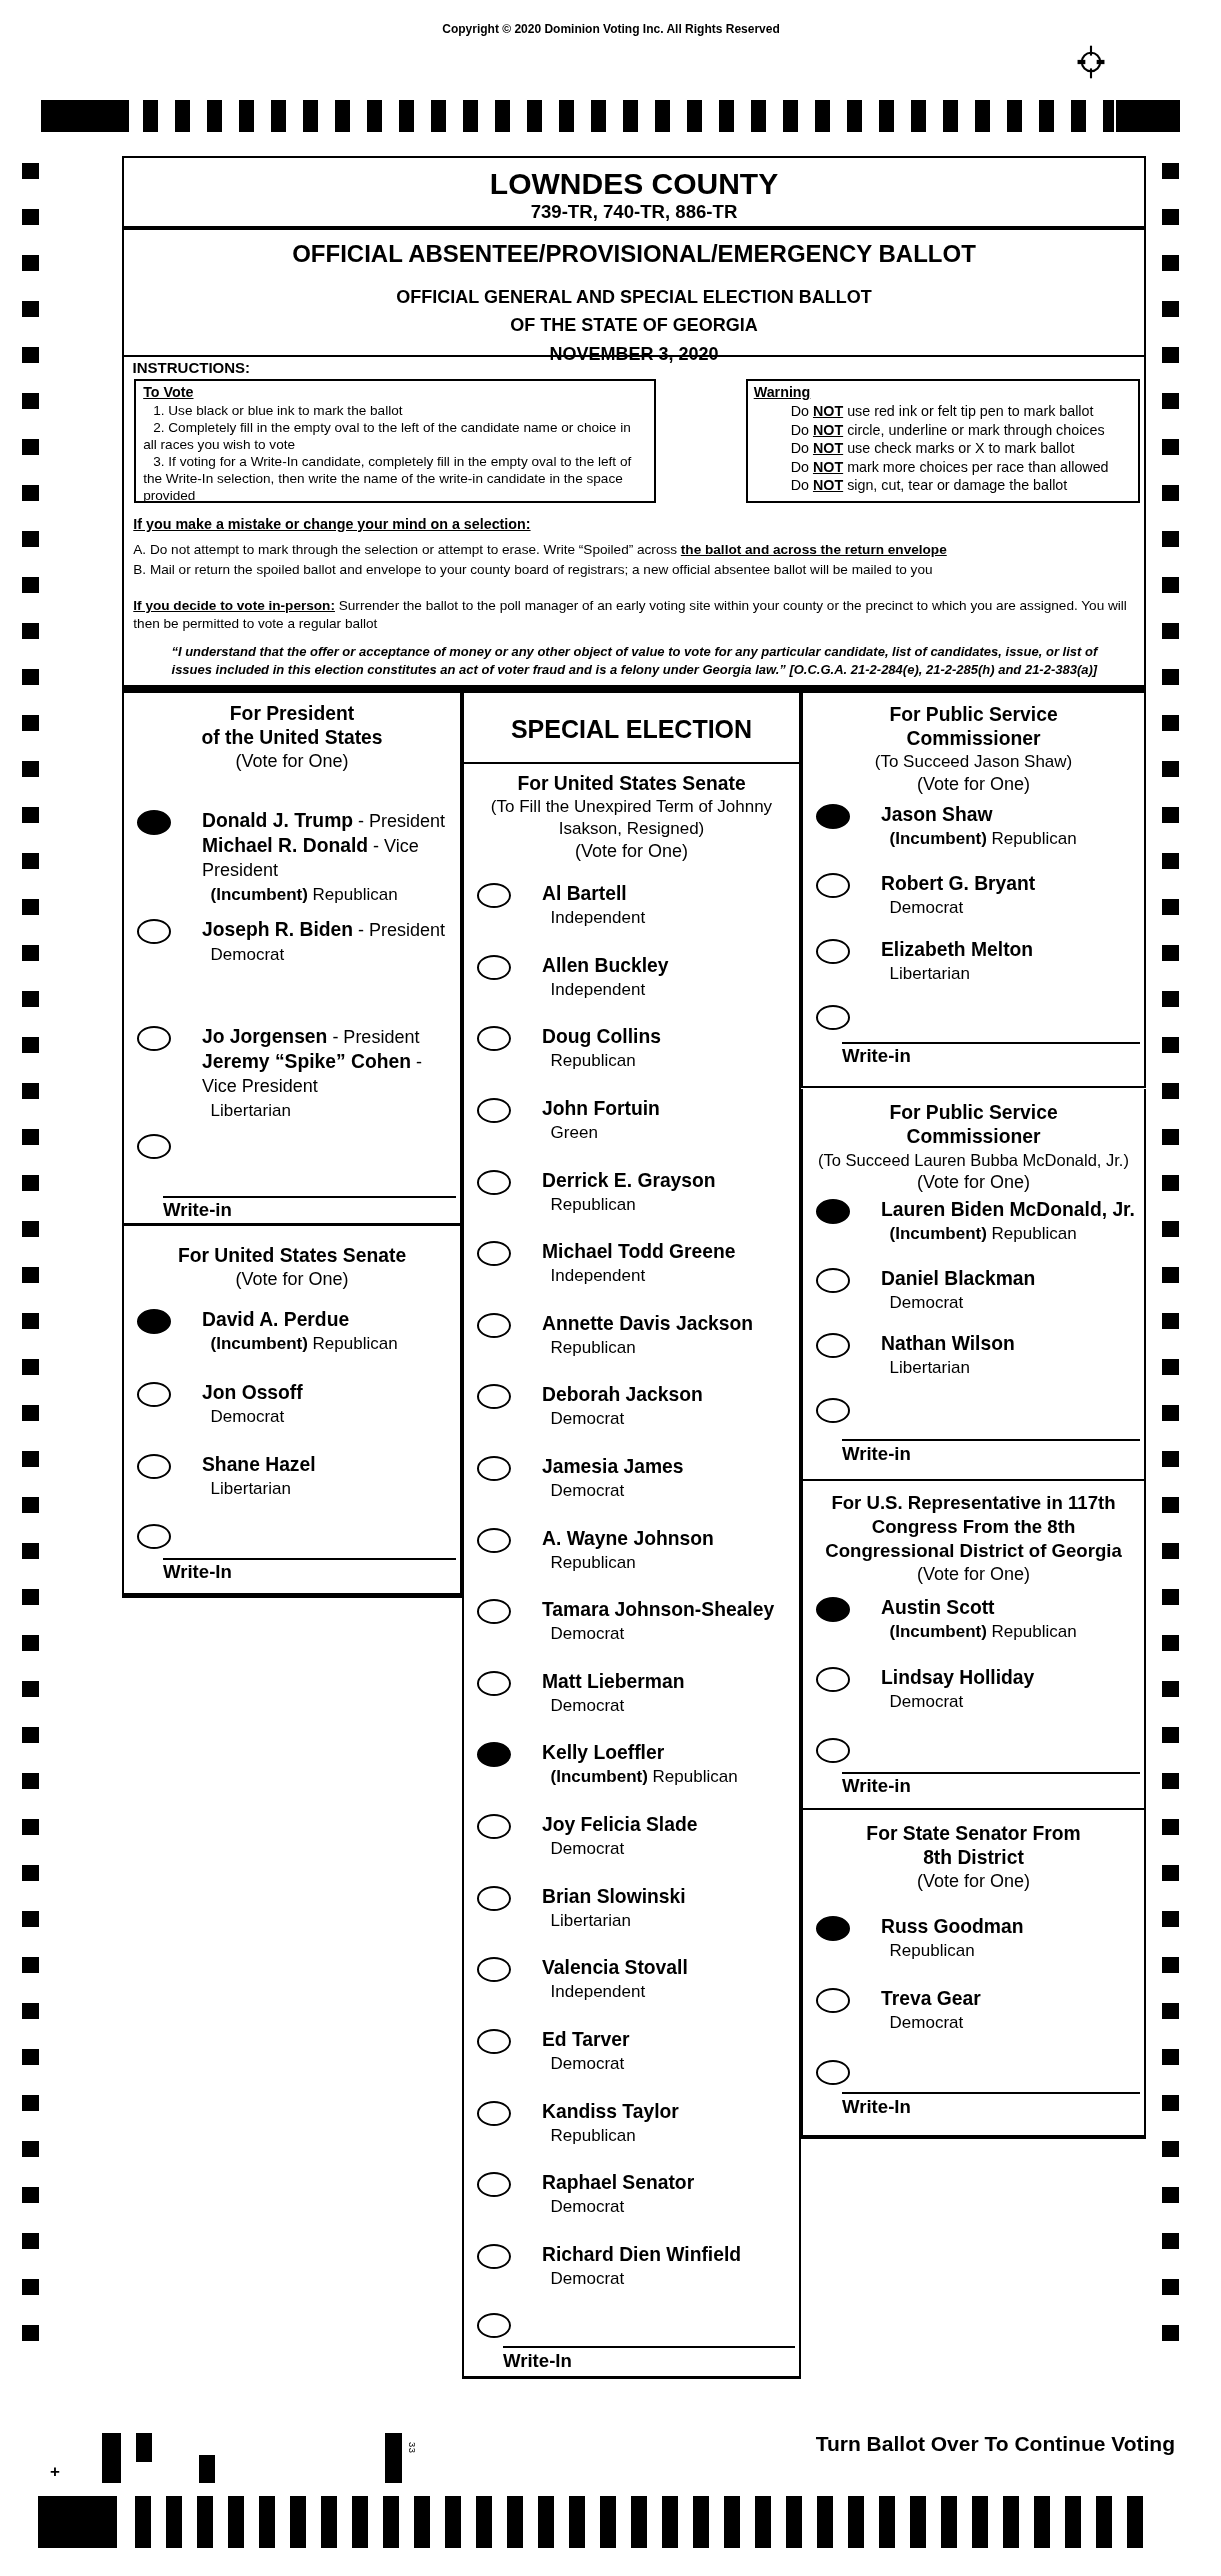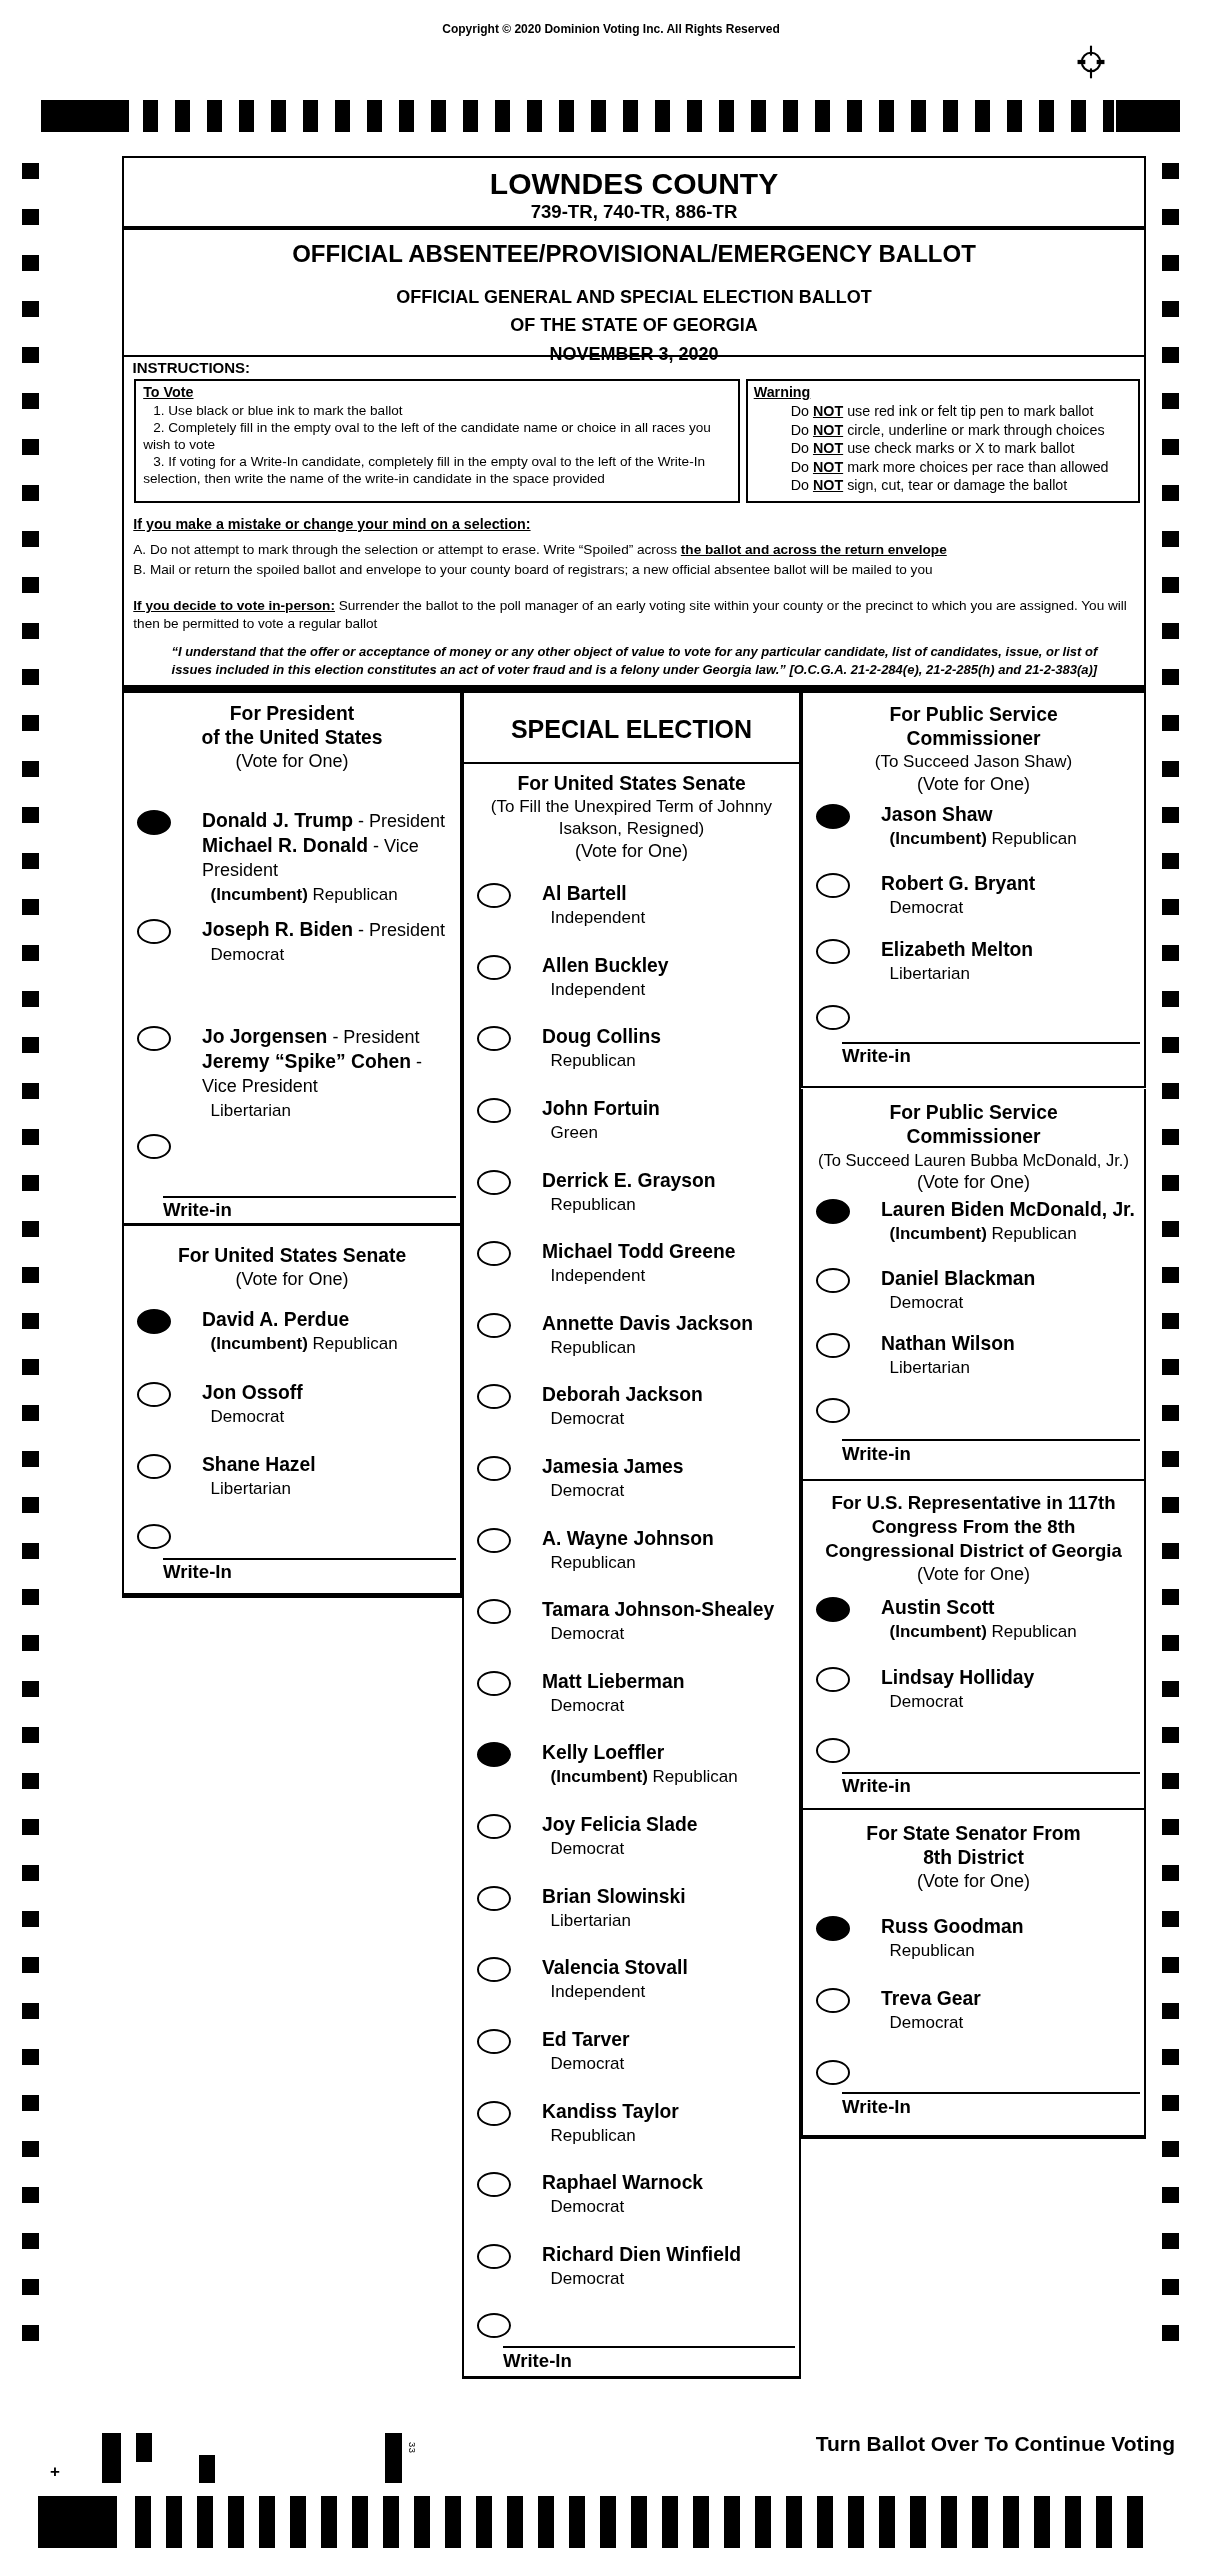--- a/index.html
+++ b/index.html
@@ -31,21 +31,21 @@
   .county    { font-size:30px; font-weight:bold; padding-top:8.6px; line-height:34px; }
   .precincts { font-size:18.6px; font-weight:bold; line-height:21.5px; }
   .ballot-type { font-size:24px; font-weight:bold; margin-top:10px; }
   .eline1 { font-size:18px; font-weight:bold; margin-top:18.6px; }
   .eline  { font-size:18px; font-weight:bold; margin-top:7.9px; }
 
   
   #instructions-box { left:122px; top:357px; width:1024px; height:334px;
                       border-left:2.1px solid #000; border-right:2.1px solid #000; border-bottom:6.4px solid #000; }
   #instr-label { left:8.6px; top:2.1px; font-size:15px; font-weight:bold; }
-  #tovote-box  { left:10px;  top:21.5px; width:606px; height:124px; border:2.1px solid #000; padding:2.9px 7.2px; }
+  #tovote-box  { left:10px;  top:21.5px; width:522px; height:124px; border:2.1px solid #000; padding:2.9px 7.2px; }
   #warning-box { left:622px; top:21.5px; width:394px; height:124px; border:2.1px solid #000; padding:2.9px 0 0 5.7px; }
   .box-title { font-size:14.3px; font-weight:bold; text-decoration:underline; line-height:18.6px; }
   .tv-item { font-size:13.6px; line-height:17px; text-indent:10px; }
   .w-item  { font-size:14.3px; line-height:18.6px; padding-left:37px; }
   .u { font-weight:bold; text-decoration:underline; }
   #mistake { left:9.3px; right:8.6px; top:159px; font-size:13.6px; }
   .m-title { font-size:14.3px; }
   .m-a { margin-top:10px; } .m-b { margin-top:5px; }
   .m-ip { margin-top:20px; line-height:18px; }
   .m-fraud { margin-top:10px; text-align:center; font-style:italic; font-weight:bold; font-size:13px; line-height:18px; padding:0 21.5px; }
@@ -351,21 +351,21 @@
     <div class="cand" style="top:1407px">
         <span class="oval"></span>
         <div>
           <div class="cname"><span>Kandiss Taylor</span></div>
           <div class="party"><span>Republican</span></div>
         </div>
       </div>
     <div class="cand" style="top:1478px">
         <span class="oval"></span>
         <div>
-          <div class="cname"><span>Raphael Warnock</span></div>
+          <div class="cname"><span>Raphael Senator</span></div>
           <div class="party"><span>Democrat</span></div>
         </div>
       </div>
     <div class="cand" style="top:1550px">
         <span class="oval"></span>
         <div>
           <div class="cname"><span>Richard Dien Winfield</span></div>
           <div class="party"><span>Democrat</span></div>
         </div>
       </div>

